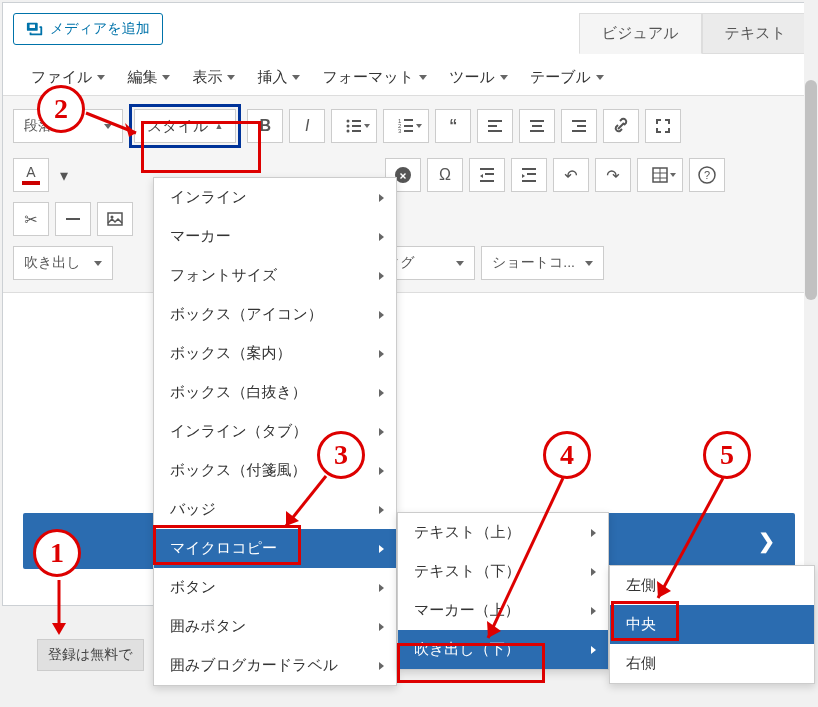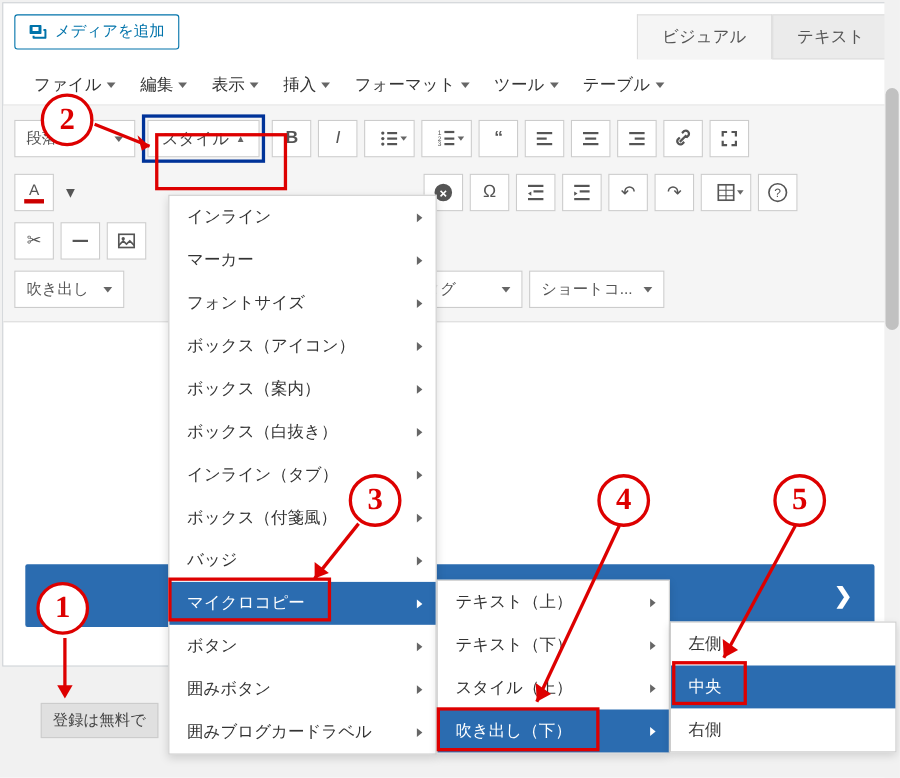--- a/index.html
+++ b/index.html
@@ -29,21 +29,21 @@
 .text-color-btn .letter { font-size: 14px; line-height: 1; color: #555; }
 .text-color-btn .bar { width: 18px; height: 4px; background: #c00; margin-top: 2px; }
 
 
 .dropdown { position: absolute; background: #fff; border: 1px solid #ccc; box-shadow: 0 3px 8px rgba(0,0,0,.15); z-index: 50; }
 .dd-item { padding: 10px 38px 10px 16px; font-size: 15px; color: #333; cursor: pointer; position: relative; white-space: nowrap; }
 .dd-item.has-sub::after { content: ""; position: absolute; right: 12px; top: 50%; transform: translateY(-50%); border-top: 4px solid transparent; border-bottom: 4px solid transparent; border-left: 5px solid #666; }
 .dd-item.selected { background: #2b6cb0; color: #fff; }
 .dd-item.selected.has-sub::after { border-left-color: #fff; }
 .dd1 { left: 150px; top: 174px; width: 244px; }
-.dd2 { left: 394px; top: 524px; width: 212px; }
+.dd2 { left: 394px; top: 509px; width: 212px; }
 .dd3 { left: 606px; top: 562px; width: 206px; }
 .cta-bar { background: #2b6cb0; color: #fff; padding: 16px 20px; display: flex; justify-content: flex-end; align-items: center; border-radius: 2px; margin: 0 20px; position: absolute; left: 0; right: 0; top: 510px;}
 .cta-arrow { font-size: 20px; font-weight: bold; }
 .reg-text { position: absolute; left: 34px; top: 636px; background: #e0e0e0; padding: 6px 10px; font-size: 14px; border: 1px solid #ccc; }
 
 
 .anno-circle { position: absolute; width: 48px; height: 48px; border: 3px solid #d00; border-radius: 50%; display: flex; align-items: center; justify-content: center; color: #d00; font-size: 28px; font-weight: bold; background: #fff; z-index: 200; font-family: serif; }
 .anno-box { position: absolute; border: 3px solid #d00; z-index: 150; pointer-events: none; }
 .anno-arrow { position: absolute; z-index: 160; }
 .anno-arrow svg line { stroke: #d00; stroke-width: 3; }
@@ -236,21 +236,21 @@
     <div class="dd-item has-sub">バッジ</div>
     <div class="dd-item has-sub selected">マイクロコピー</div>
     <div class="dd-item has-sub">ボタン</div>
     <div class="dd-item has-sub">囲みボタン</div>
     <div class="dd-item has-sub">囲みブログカードラベル</div>
   </div>
 
   <div class="dropdown dd2">
     <div class="dd-item has-sub">テキスト（上）</div>
     <div class="dd-item has-sub">テキスト（下）</div>
-    <div class="dd-item has-sub">スタイル（上）</div>
+    <div class="dd-item has-sub">マーカー（上）</div>
     <div class="dd-item has-sub selected">吹き出し（下）</div>
   </div>
 
   <div class="dropdown dd3">
     <div class="dd-item">左側</div>
     <div class="dd-item selected">中央</div>
     <div class="dd-item">右側</div>
   </div>
 
   <div class="anno-circle" style="left:30px; top:526px">1</div>

